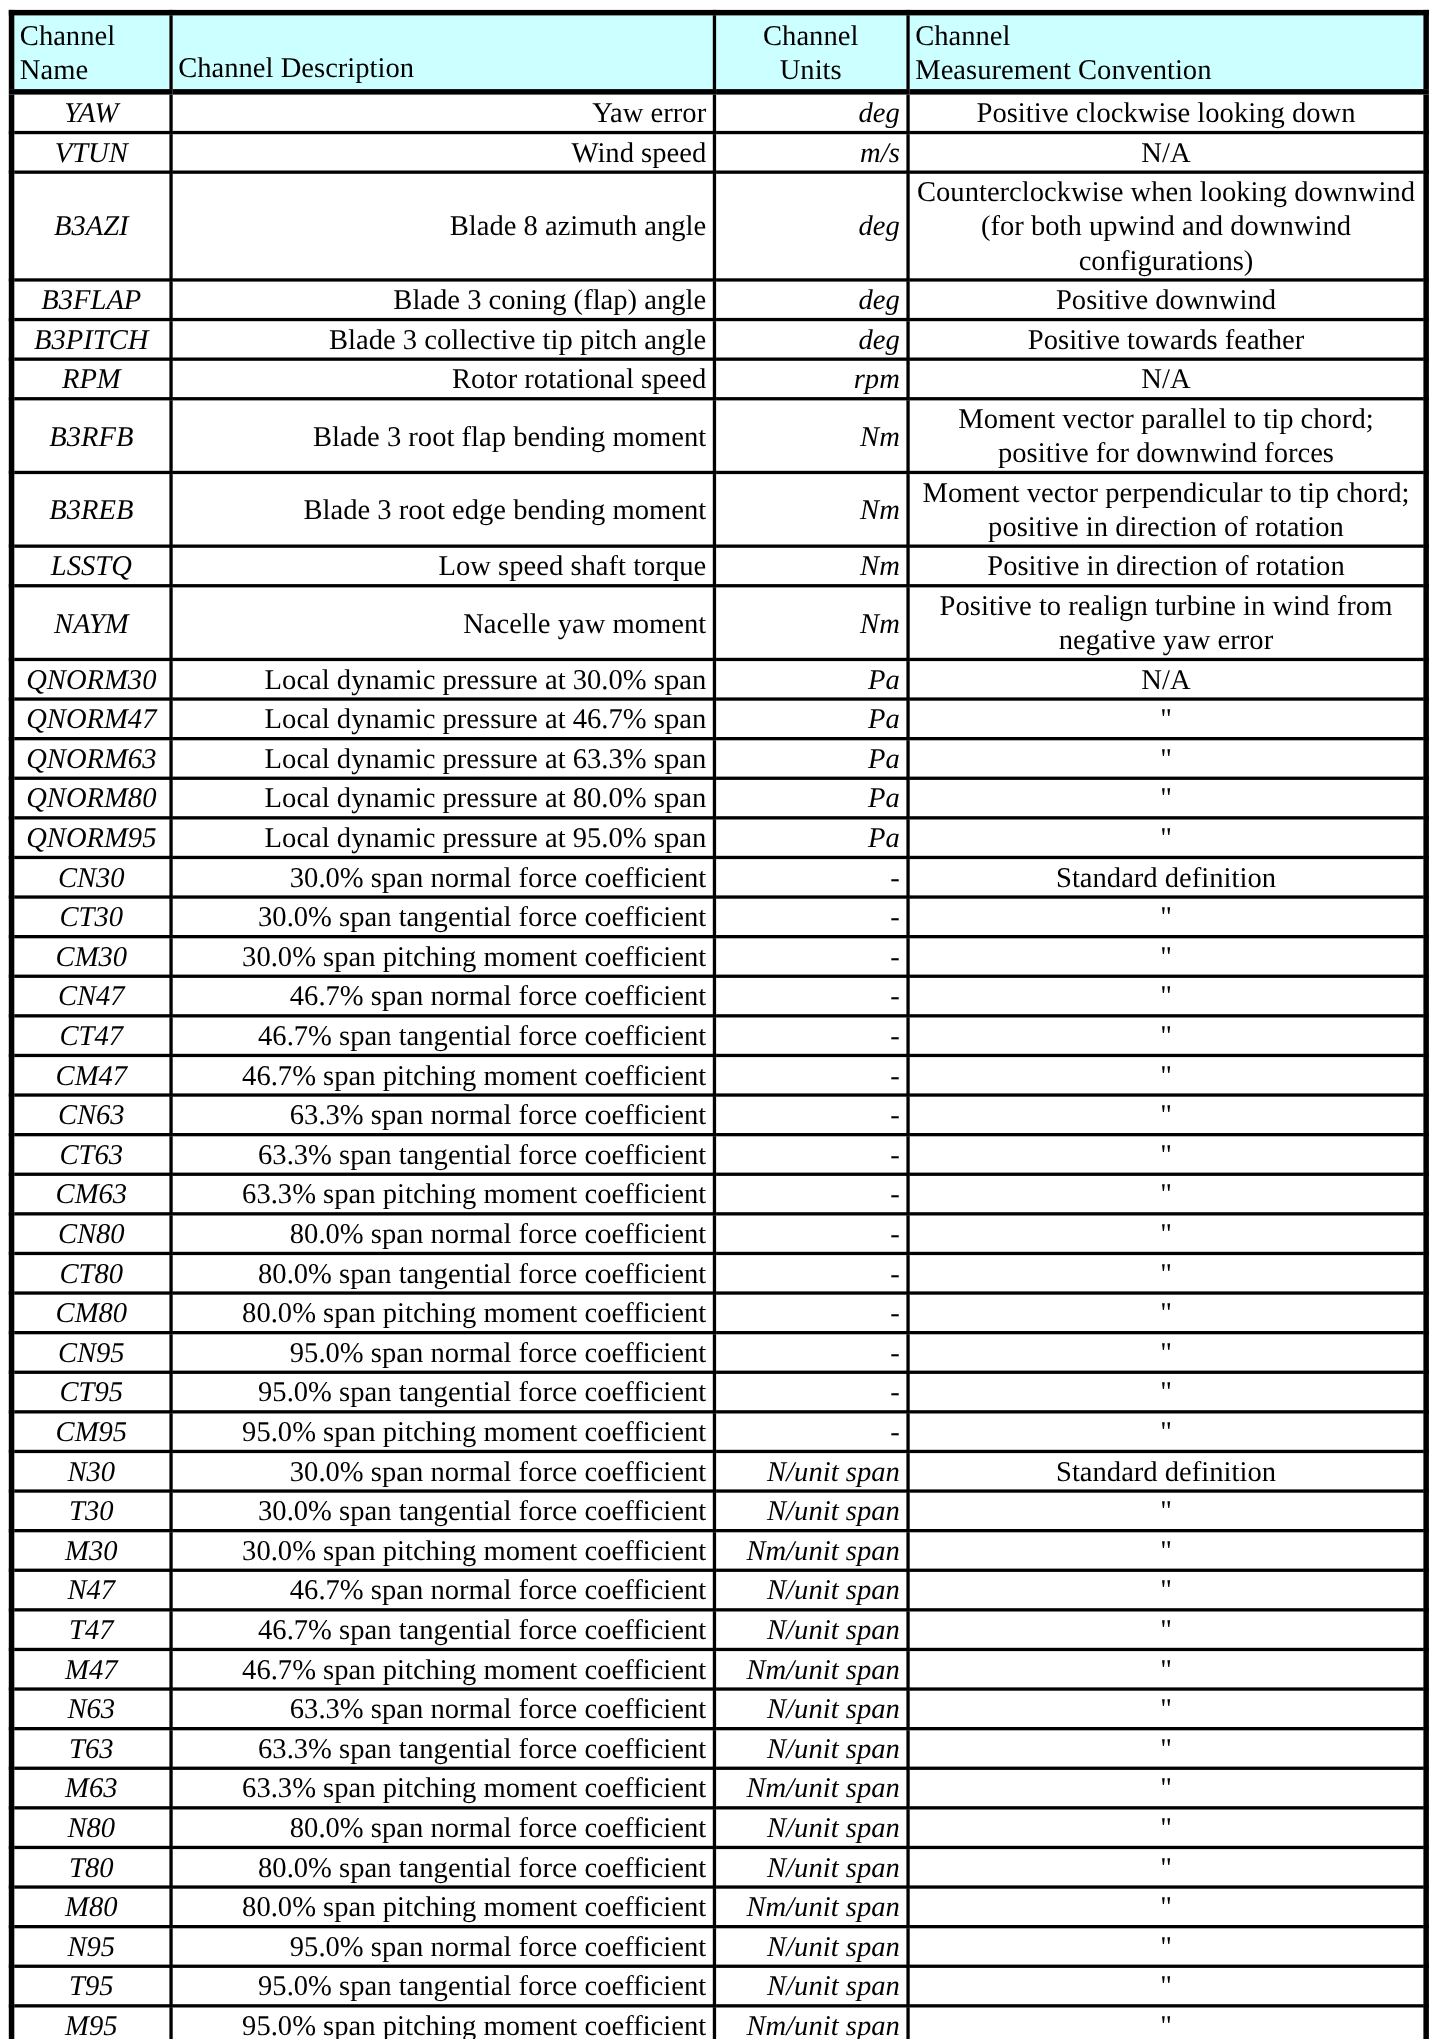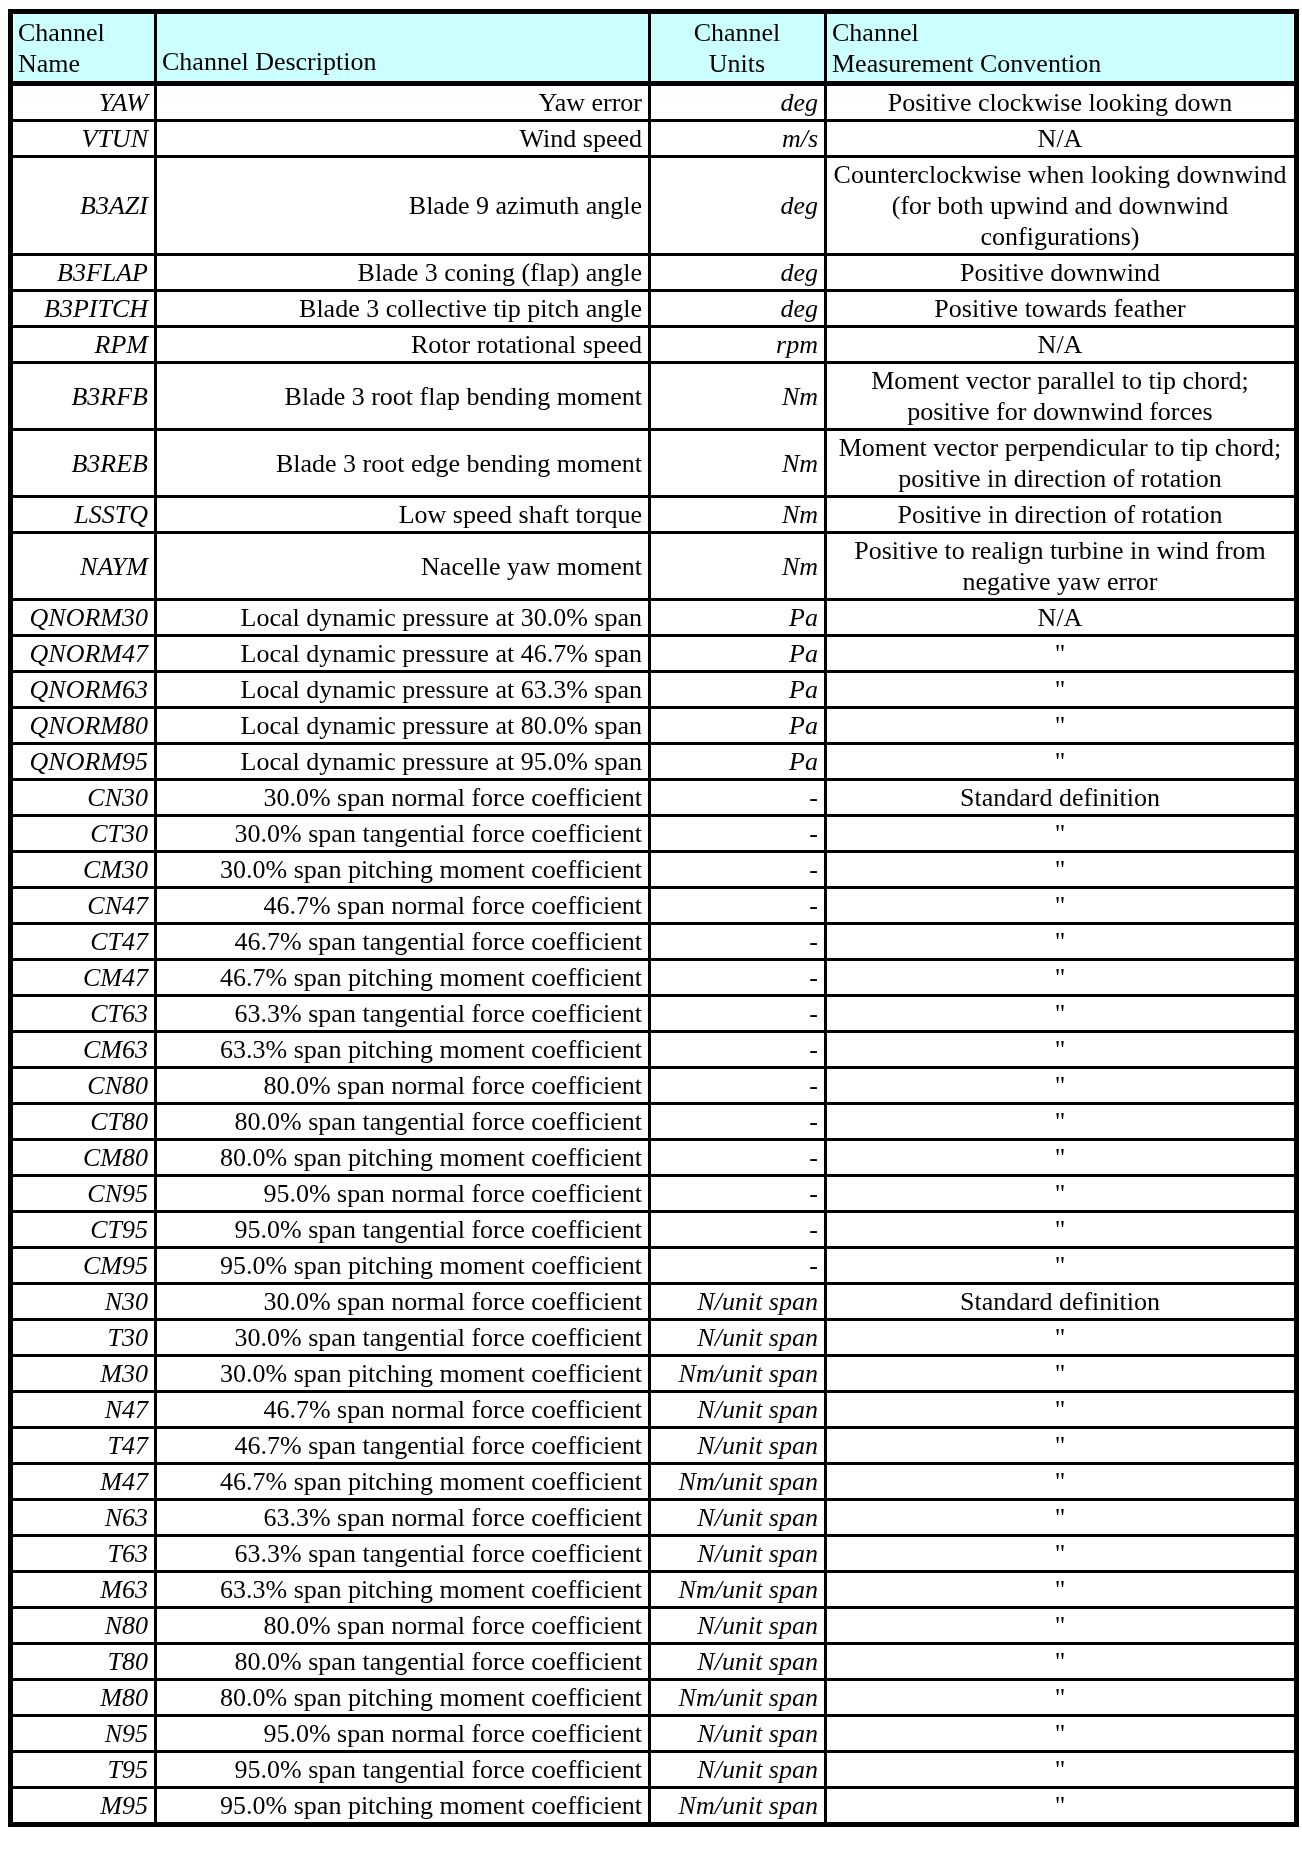--- a/index.html
+++ b/index.html
@@ -48,21 +48,21 @@
     padding-bottom: 4px;
   }
   thead th.h-units {
     text-align: center;
   }
   tbody tr {
     height: 33px;
   }
   td.c-name {
     font-style: italic;
-    text-align: right;
+    text-align: center;
   }
   td.c-desc {
     text-align: right;
   }
   td.c-units {
     font-style: italic;
     text-align: right;
   }
   td.c-conv {
     text-align: center;
@@ -98,21 +98,21 @@
     <td class="c-conv">Positive clockwise looking down</td>
   </tr>
         <tr>
     <td class="c-name">VTUN</td>
     <td class="c-desc">Wind speed</td>
     <td class="c-units">m/s</td>
     <td class="c-conv">N/A</td>
   </tr>
         <tr>
     <td class="c-name">B3AZI</td>
-    <td class="c-desc">Blade 9 azimuth angle</td>
+    <td class="c-desc">Blade 8 azimuth angle</td>
     <td class="c-units">deg</td>
     <td class="c-conv">Counterclockwise when looking downwind (for both upwind and downwind configurations)</td>
   </tr>
         <tr>
     <td class="c-name">B3FLAP</td>
     <td class="c-desc">Blade 3 coning (flap) angle</td>
     <td class="c-units">deg</td>
     <td class="c-conv">Positive downwind</td>
   </tr>
         <tr>
@@ -207,20 +207,26 @@
   </tr>
         <tr>
     <td class="c-name">CT47</td>
     <td class="c-desc">46.7% span tangential force coefficient</td>
     <td class="c-units">-</td>
     <td class="c-conv">"</td>
   </tr>
         <tr>
     <td class="c-name">CM47</td>
     <td class="c-desc">46.7% span pitching moment coefficient</td>
+    <td class="c-units">-</td>
+    <td class="c-conv">"</td>
+  </tr>
+        <tr>
+    <td class="c-name">CN63</td>
+    <td class="c-desc">63.3% span normal force coefficient</td>
     <td class="c-units">-</td>
     <td class="c-conv">"</td>
   </tr>
         <tr>
     <td class="c-name">CT63</td>
     <td class="c-desc">63.3% span tangential force coefficient</td>
     <td class="c-units">-</td>
     <td class="c-conv">"</td>
   </tr>
         <tr>

